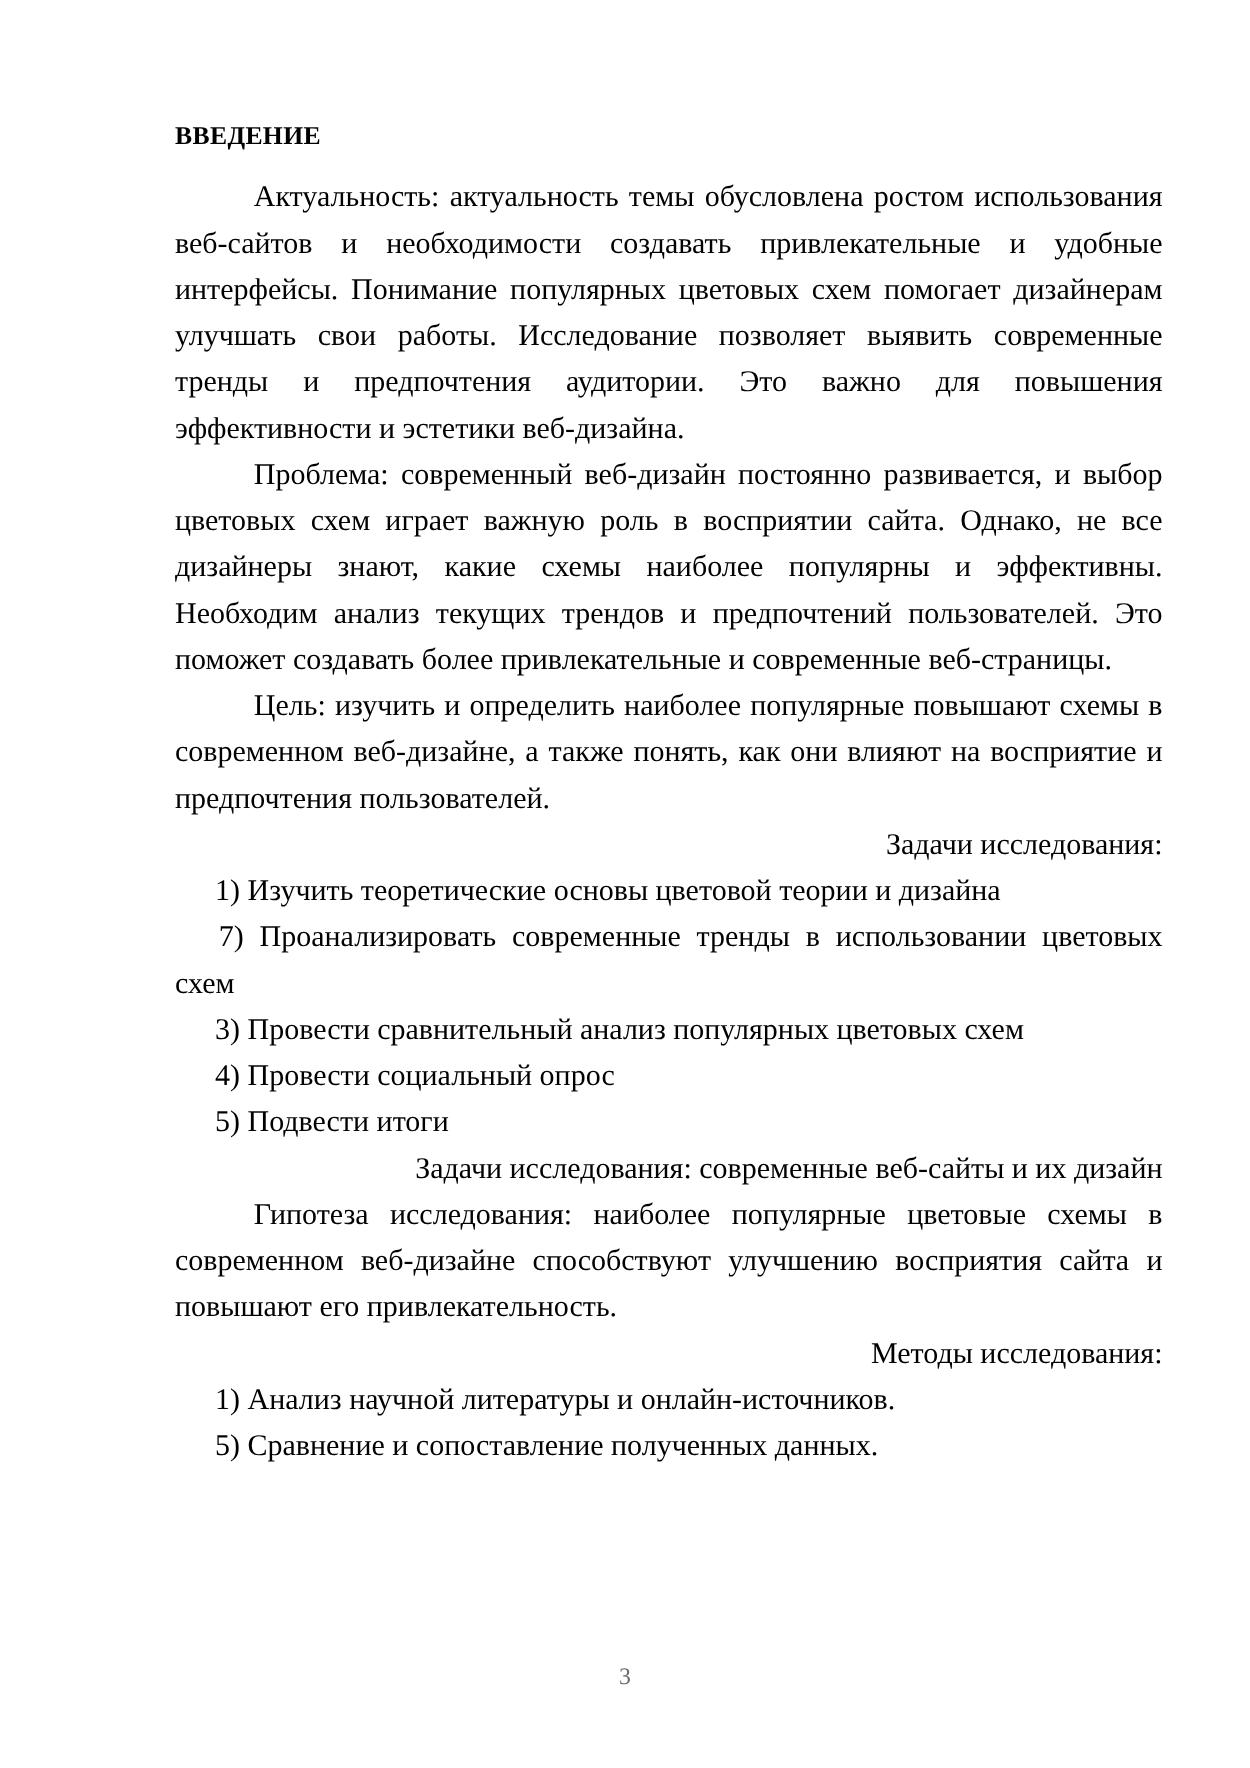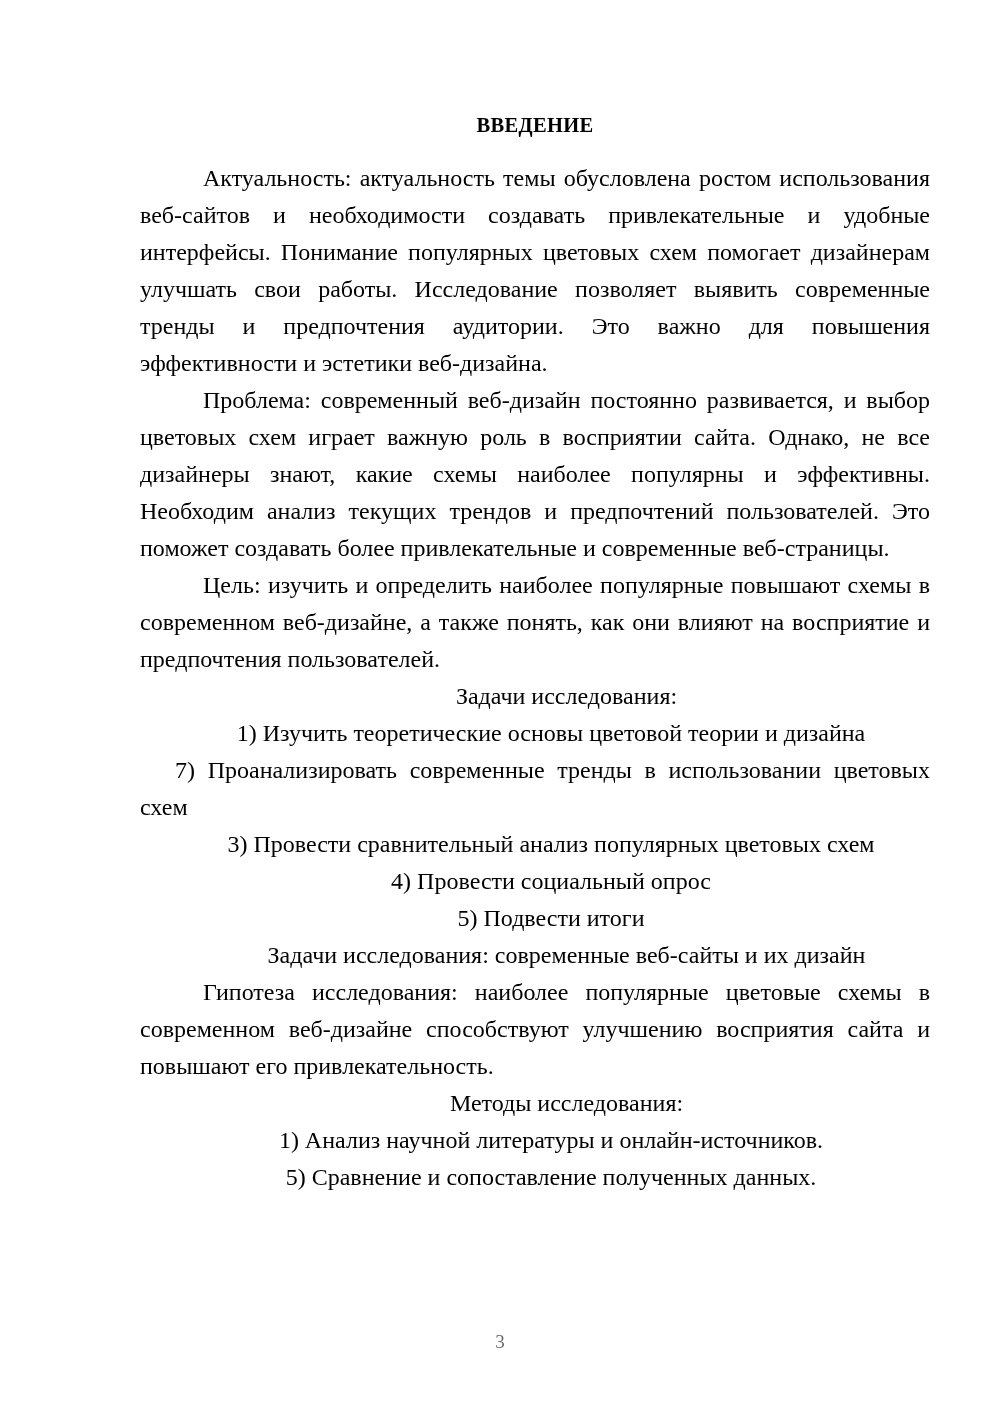--- a/index.html
+++ b/index.html
@@ -24,23 +24,22 @@
   .content {
     position: absolute;
     left: 140px;
     top: 0;
     width: 790px;
   }
 
   .doc-title {
     font-size: 20.5px;
     font-weight: bold;
-    text-align: center;
     line-height: 37px;
-    margin: 16px;
+    margin: 0;
     padding-top: 91px;
     letter-spacing: 0.3px;
   }
 
   .para {
     font-size: 24px;
     line-height: 37px;
     text-align: justify;
     text-justify: inter-word;
     margin: 0;
@@ -48,32 +47,32 @@
     hyphens: none;
   }
 
   
   .para.first {
     margin-top: 12px;
   }
 
   
   .para.flow {
-    text-align: center;
+    text-align: right;
   }
 
   
   .para.item {
     text-indent: 35px;
     text-align: justify;
   }
 
   .para.item-short {
     text-indent: 32px;
-    text-align: center;
+    text-align: left;
   }
 
   .page-number {
     position: absolute;
     left: 0;
     right: 0;
     top: 1330px;
     text-align: center;
     font-size: 19px;
     line-height: 24px;

